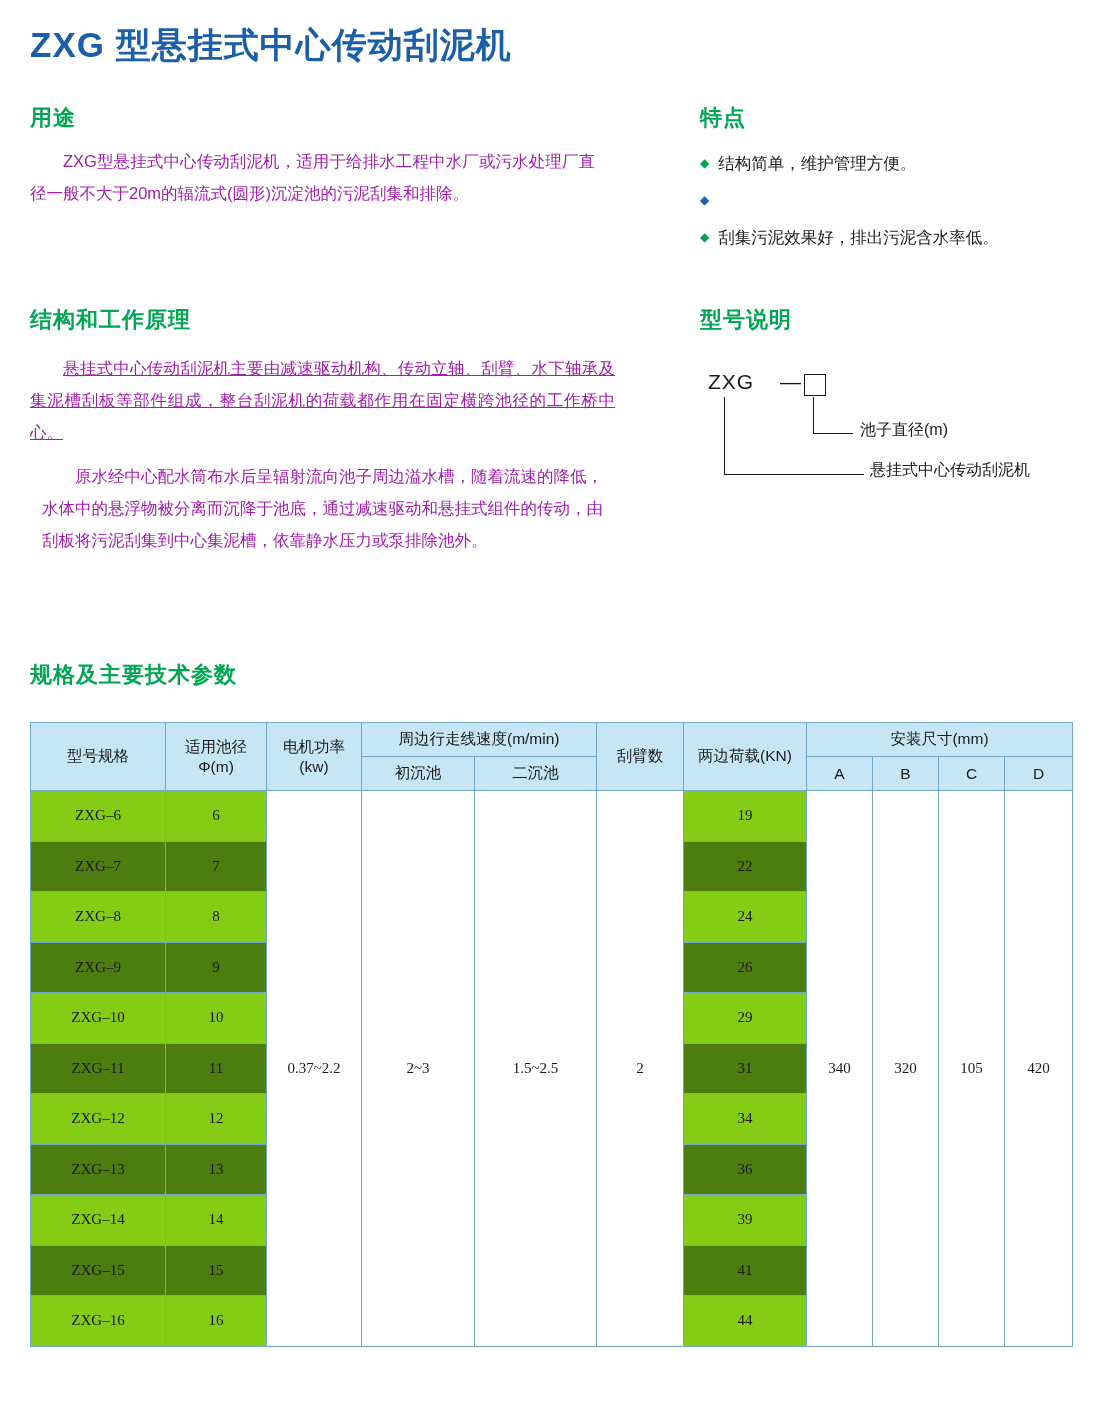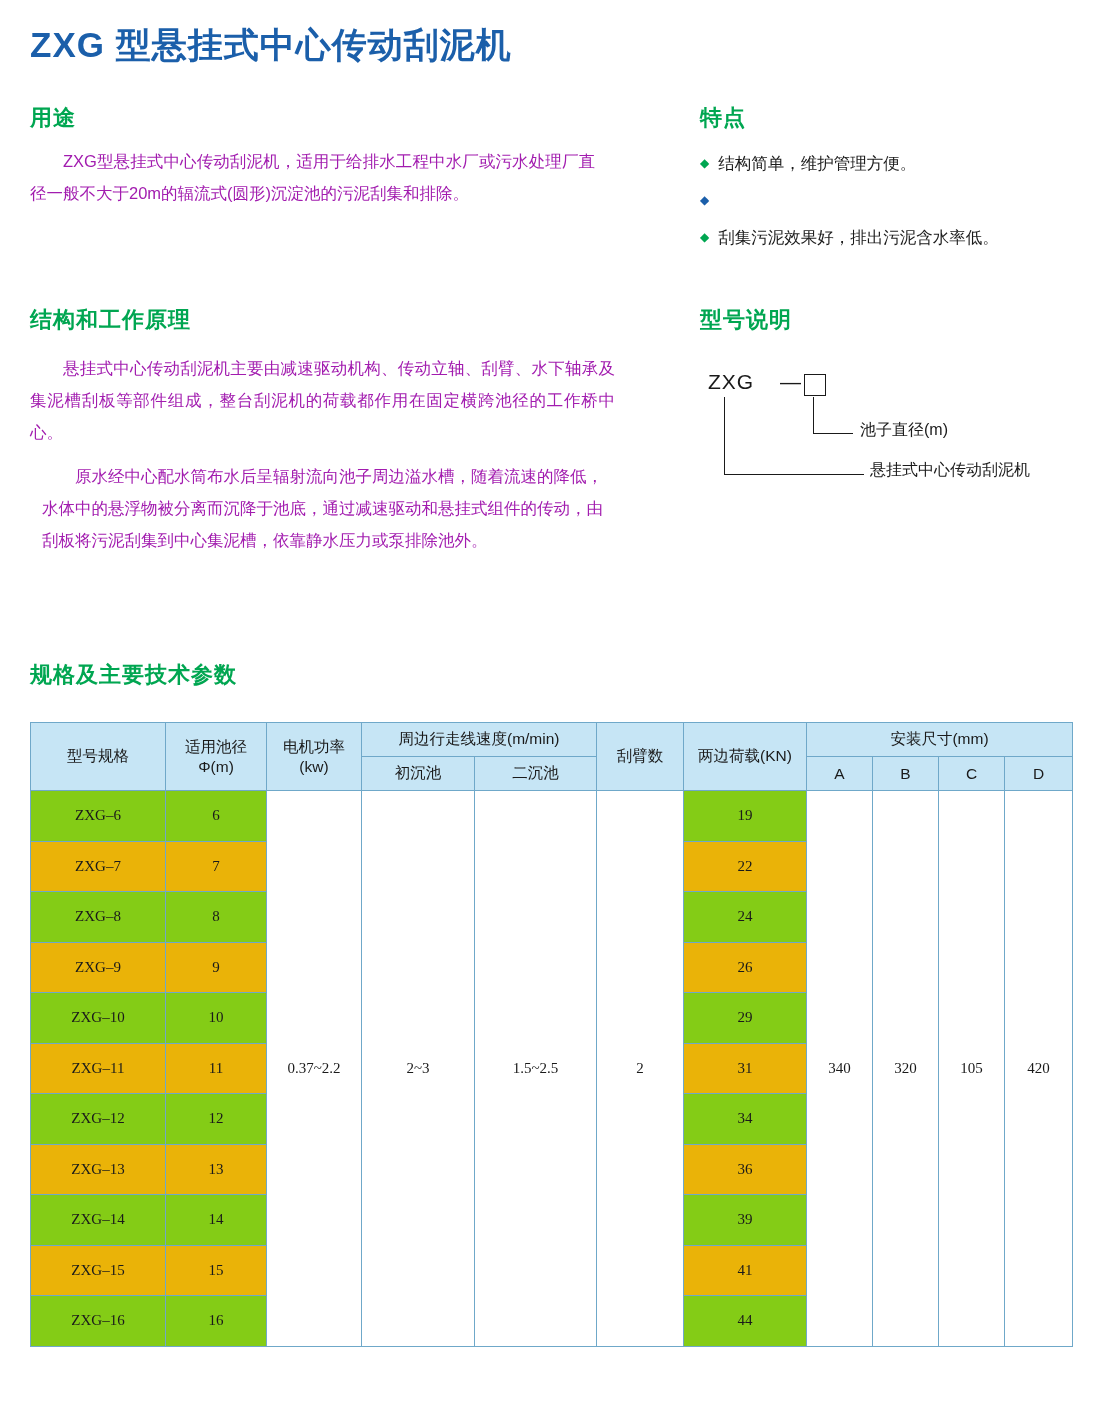--- a/index.html
+++ b/index.html
@@ -137,21 +137,21 @@
     font-family: "Liberation Sans", "DejaVu Sans", sans-serif;
     font-weight: normal;
     font-size: 15.5px;
     padding: 6px 2px;
   }
   table.spec tbody td {
     height: 47.5px;
     background: #84cc16;
   }
   table.spec tbody tr.alt td {
-    background: #eab308;
+    background: #4d7c0f;
   }
   table.spec td.merged {
     background: #ffffff !important;
   }
 </style>
 </head>
 <body>
 
 <div class="page">
 
@@ -170,21 +170,21 @@
       <span class="diamond">◆</span>
     </div>
     <div class="feature-item">
       <span class="diamond">◆</span>
       <span>刮集污泥效果好，排出污泥含水率低。</span>
     </div>
   </div>
 
   <div class="section-head" id="struct-head">结构和工作原理</div>
   <div id="struct-body">
-    <p class="body-text indent" style="margin:0;">悬挂式中心传动刮泥机主要由减速驱动机构、传动立轴、刮臂、水下轴承及集泥槽刮板等部件组成，整台刮泥机的荷载都作用在固定横跨池径的工作桥中心。</p>
+    <p class="body-text indent" style="margin:0;text-decoration:underline;">悬挂式中心传动刮泥机主要由减速驱动机构、传动立轴、刮臂、水下轴承及集泥槽刮板等部件组成，整台刮泥机的荷载都作用在固定横跨池径的工作桥中心。</p>
     <p class="body-text indent" style="margin:12px;">原水经中心配水筒布水后呈辐射流向池子周边溢水槽，随着流速的降低，水体中的悬浮物被分离而沉降于池底，通过减速驱动和悬挂式组件的传动，由刮板将污泥刮集到中心集泥槽，依靠静水压力或泵排除池外。</p>
   </div>
 
   <div class="section-head" id="model-head">型号说明</div>
   <div id="model-diagram">
     <span class="mdl-zxg">ZXG</span>
     <span class="mdl-dash">—</span>
     <span class="mdl-box"></span>
     <span class="ln v1"></span>
     <span class="ln h1"></span>

